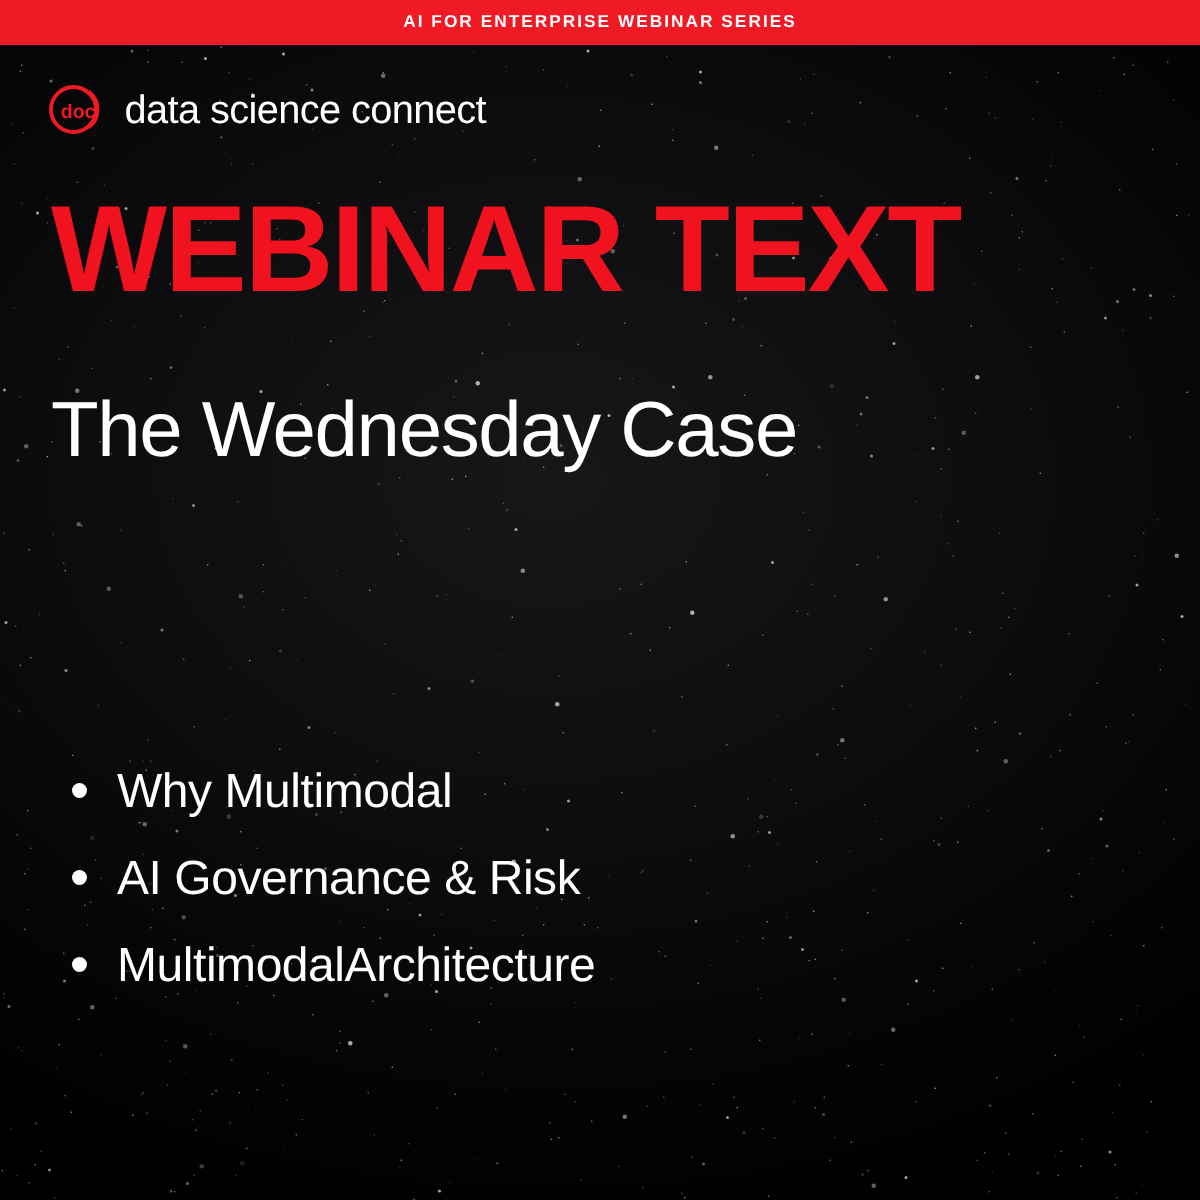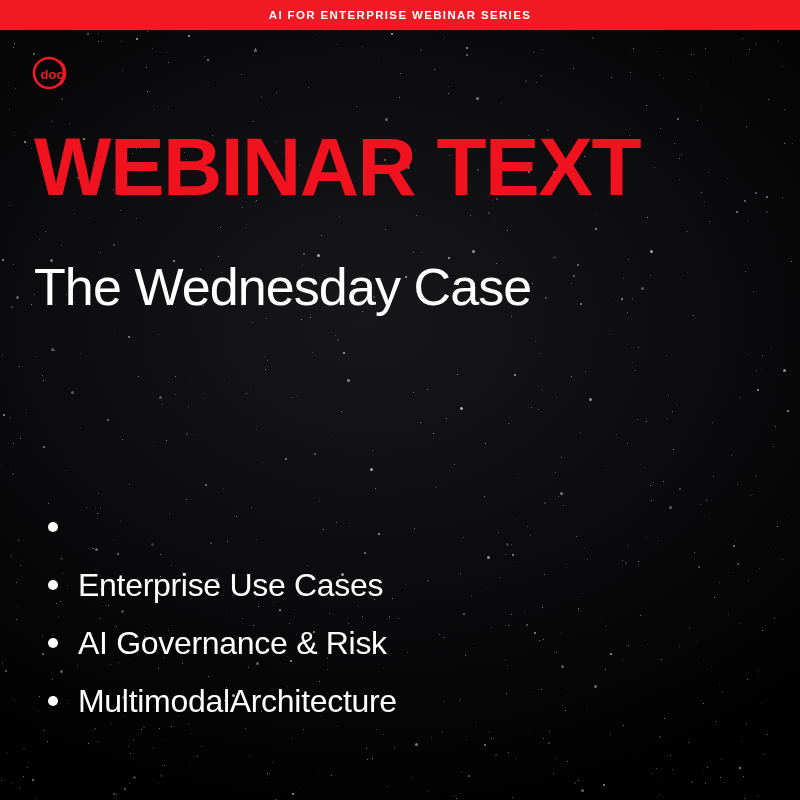--- a/index.html
+++ b/index.html
@@ -893,36 +893,34 @@
 
   <div class="brand">
     <div class="brand-logo">
       <svg width="42" height="42" viewBox="0 0 42 42" aria-hidden="true">
         <circle cx="17" cy="21" r="15" fill="none" stroke="#f01a24" stroke-width="2.6"></circle>
         <text x="8.5" y="26.5" font-family="Liberation Sans, sans-serif" font-size="13" font-weight="bold" fill="#f01a24">doc</text>
         <path d="M30 21 a8 8 0 0 1 0 0" fill="none" stroke="#f01a24" stroke-width="2.6"></path>
         <path d="M27 9 A15 15 0 0 1 27 33" fill="none" stroke="#f01a24" stroke-width="2.6"></path>
       </svg>
     </div>
+    <div class="brand-name">data science connect</div>
   </div>
 
   <div class="headline">WEBINAR TEXT</div>
 
   <div class="subhead">
     <span>The Wednesday Case</span>
   </div>
 
 
   <div class="bullets">
     <div class="bullet">
       <div class="bullet-dot"></div>
-    </div>
-    <div class="bullet">
-      <div class="bullet-dot"></div>
-      <div class="bullet-text">Enterprise Use Cases</div>
+      <div class="bullet-text">Why Multimodal</div>
     </div>
     <div class="bullet">
       <div class="bullet-dot"></div>
       <div class="bullet-text">AI Governance &amp; Risk</div>
     </div>
     <div class="bullet">
       <div class="bullet-dot"></div>
       <div class="bullet-text">MultimodalArchitecture</div>
     </div>
   </div>

